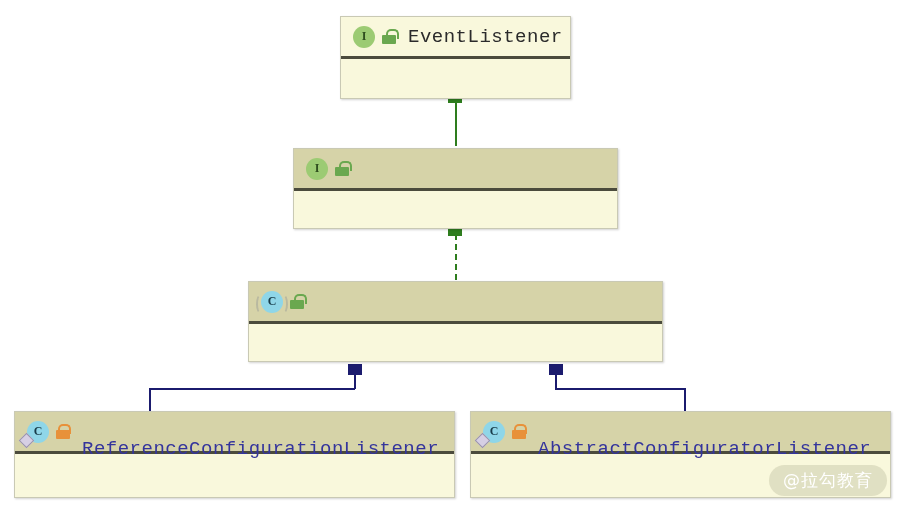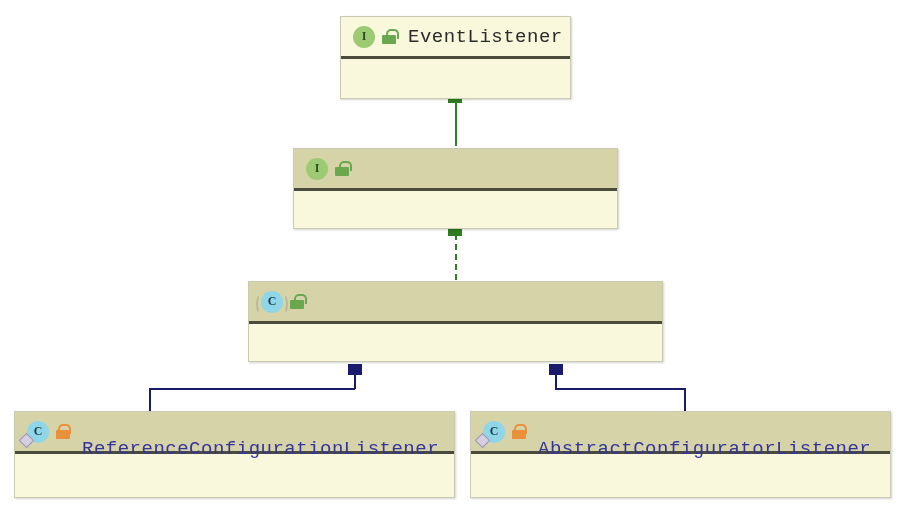--- a/index.html
+++ b/index.html
@@ -203,14 +203,15 @@
       </span>
       <span class="lock closed">
         <span class="shackle"></span>
         <span class="bodyl"></span>
       </span>
       <span class="title">AbstractConfiguratorListener</span>
     </div>
     <div class="body"></div>
   </div>
 
+  <div class="watermark" style="left:769px;top:465px;">@拉勾教育</div>
 
 </div>
 
 </body></html>

